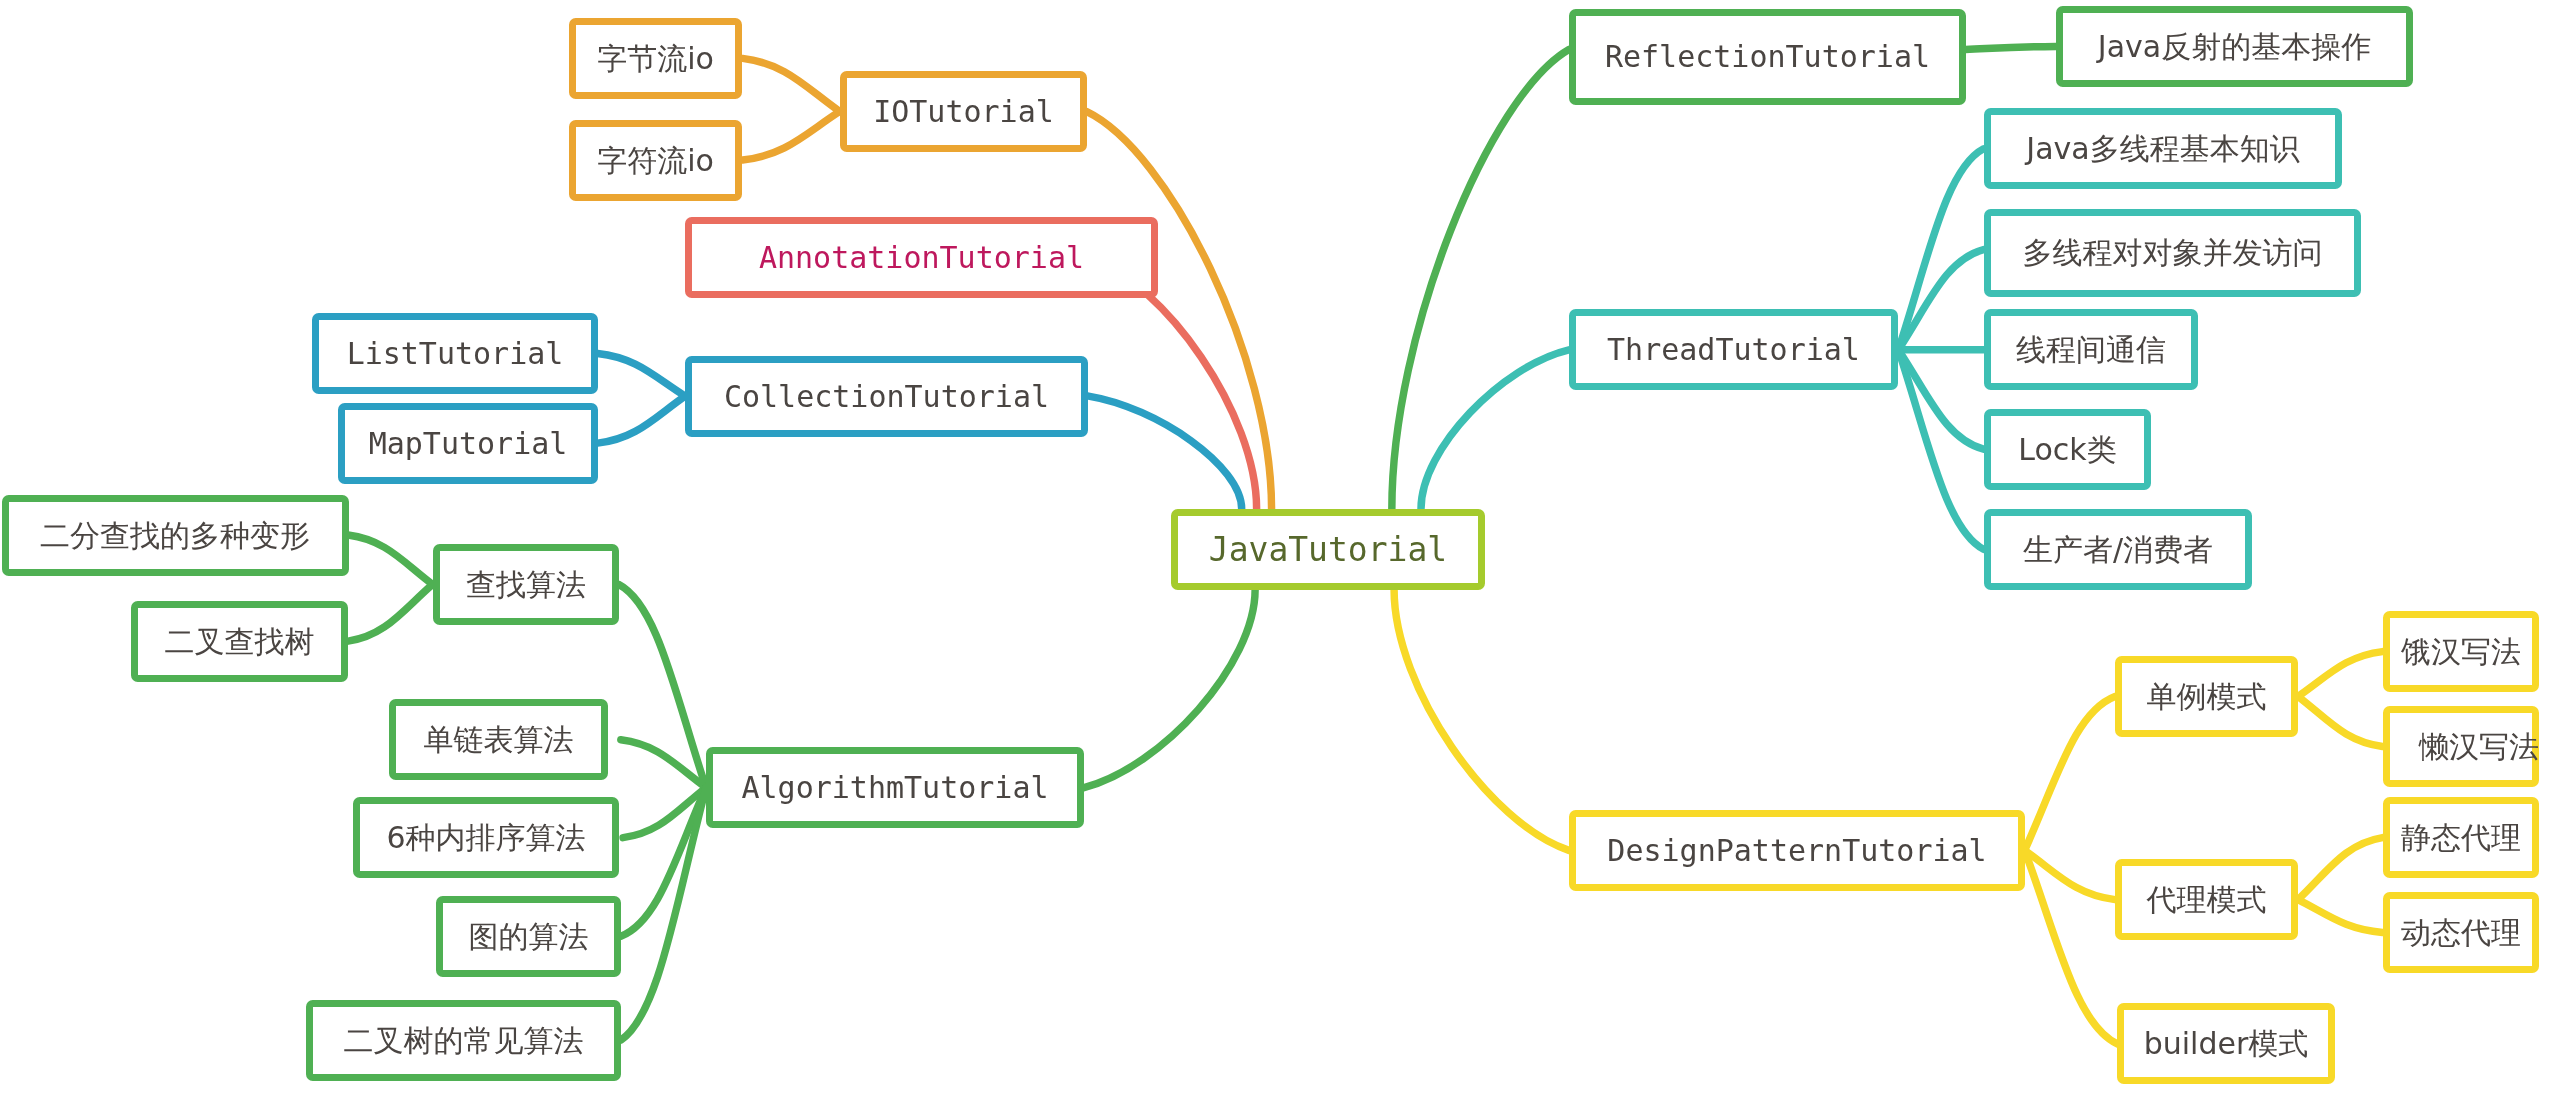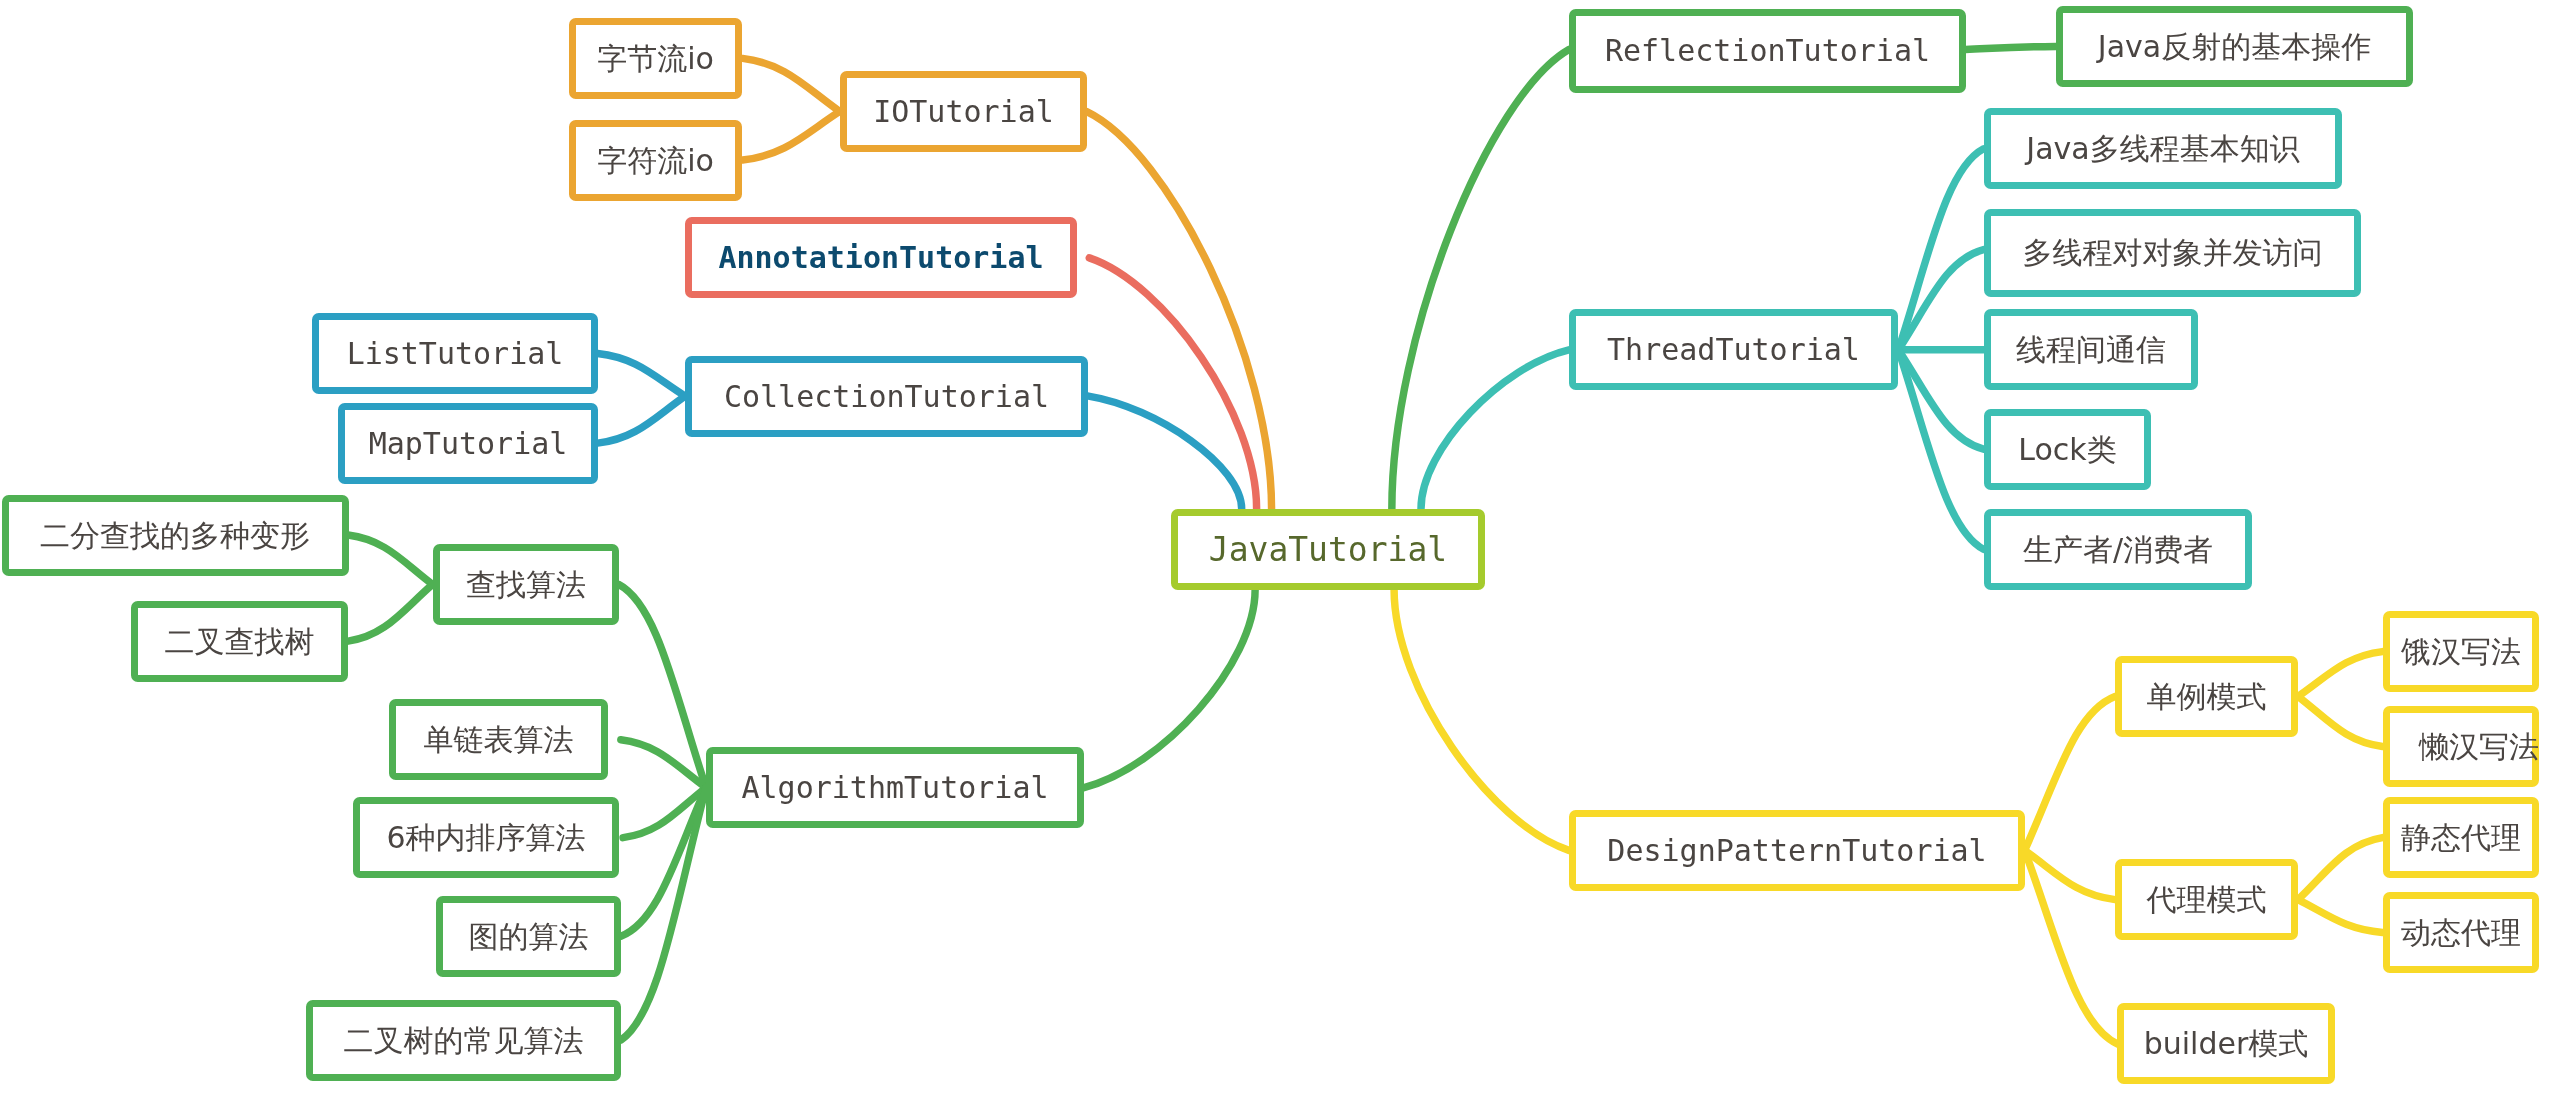--- a/index.html
+++ b/index.html
@@ -80,33 +80,33 @@
       <path d="M 3076 932 C 3115.55 905, 3138.15 878, 3189 872" fill="none" stroke="#f8d928" stroke-width="10" stroke-linecap="round"></path>
       <path d="M 3076 932 C 3115.55 962.15, 3138.15 992.3, 3189 999" fill="none" stroke="#f8d928" stroke-width="10" stroke-linecap="round"></path>
       <path d="M 3076 1204 C 3115.55 1166.65, 3138.15 1129.3, 3189 1121" fill="none" stroke="#f8d928" stroke-width="10" stroke-linecap="round"></path>
       <path d="M 3076 1204 C 3115.55 1223.8, 3138.15 1243.6, 3189 1248" fill="none" stroke="#f8d928" stroke-width="10" stroke-linecap="round"></path>
     </svg>
 
 <div class="mm-node mono" style="left: 1171px; top: 509px; width: 314px; height: 81px; border-color: rgb(165, 203, 45); color: rgb(87, 104, 44); font-size: 33px;">JavaTutorial</div>
     <div class="mm-node cjk" style="left: 569px; top: 18px; width: 173px; height: 81px; border-color: rgb(235, 165, 49);">字节流io</div>
     <div class="mm-node cjk" style="left: 569px; top: 120px; width: 173px; height: 81px; border-color: rgb(235, 165, 49);">字符流io</div>
     <div class="mm-node mono" style="left: 840px; top: 71px; width: 247px; height: 81px; border-color: rgb(235, 165, 49);">IOTutorial</div>
-    <div class="mm-node mono" style="left: 685px; top: 217px; width: 392px; height: 81px; border-color: rgb(234, 109, 95); color: #0c4a6e; font-weight: bold;">AnnotationTutorial</div>
+    <div class="mm-node mono" style="left: 685px; top: 217px; width: 473px; height: 81px; border-color: rgb(234, 109, 95); color: #be185d;">AnnotationTutorial</div>
     <div class="mm-node mono" style="left: 312px; top: 313px; width: 286px; height: 81px; border-color: rgb(43, 159, 195);">ListTutorial</div>
     <div class="mm-node mono" style="left: 338px; top: 403px; width: 260px; height: 81px; border-color: rgb(43, 159, 195);">MapTutorial</div>
     <div class="mm-node mono" style="left: 685px; top: 356px; width: 403px; height: 81px; border-color: rgb(43, 159, 195);">CollectionTutorial</div>
     <div class="mm-node cjk" style="left: 1.5px; top: 495px; width: 347px; height: 81px; border-color: rgb(79, 176, 83);">二分查找的多种变形</div>
     <div class="mm-node cjk" style="left: 131px; top: 601px; width: 217px; height: 81px; border-color: rgb(79, 176, 83);">二叉查找树</div>
     <div class="mm-node cjk" style="left: 433px; top: 544px; width: 186px; height: 81px; border-color: rgb(79, 176, 83);">查找算法</div>
     <div class="mm-node cjk" style="left: 389px; top: 699px; width: 219px; height: 81px; border-color: rgb(79, 176, 83);">单链表算法</div>
     <div class="mm-node cjk" style="left: 353px; top: 797px; width: 266px; height: 81px; border-color: rgb(79, 176, 83);">6种内排序算法</div>
     <div class="mm-node cjk" style="left: 436px; top: 896px; width: 185px; height: 81px; border-color: rgb(79, 176, 83);">图的算法</div>
     <div class="mm-node cjk" style="left: 306px; top: 1000px; width: 315px; height: 81px; border-color: rgb(79, 176, 83);">二叉树的常见算法</div>
     <div class="mm-node mono" style="left: 706px; top: 747px; width: 378px; height: 81px; border-color: rgb(79, 176, 83);">AlgorithmTutorial</div>
-    <div class="mm-node mono" style="left: 1569px; top: 9px; width: 397px; height: 84px; border-color: rgb(79, 176, 83);">ReflectionTutorial</div>
+    <div class="mm-node mono" style="left: 1569px; top: 9px; width: 397px; height: 96px; border-color: rgb(79, 176, 83);">ReflectionTutorial</div>
     <div class="mm-node cjk" style="left: 2056px; top: 6px; width: 357px; height: 81px; border-color: rgb(79, 176, 83);">Java反射的基本操作</div>
     <div class="mm-node mono" style="left: 1569px; top: 309px; width: 329px; height: 81px; border-color: rgb(61, 191, 179);">ThreadTutorial</div>
     <div class="mm-node cjk" style="left: 1984px; top: 108px; width: 358px; height: 81px; border-color: rgb(61, 191, 179);">Java多线程基本知识</div>
     <div class="mm-node cjk" style="left: 1984px; top: 209px; width: 377px; height: 88px; border-color: rgb(61, 191, 179);">多线程对对象并发访问</div>
     <div class="mm-node cjk" style="left: 1984px; top: 309px; width: 214px; height: 81px; border-color: rgb(61, 191, 179);">线程间通信</div>
     <div class="mm-node cjk" style="left: 1984px; top: 409px; width: 167px; height: 81px; border-color: rgb(61, 191, 179);">Lock类</div>
     <div class="mm-node cjk" style="left: 1984px; top: 509px; width: 268px; height: 81px; border-color: rgb(61, 191, 179);">生产者/消费者</div>
     <div class="mm-node mono" style="left: 1569px; top: 810px; width: 456px; height: 81px; border-color: rgb(248, 217, 40);">DesignPatternTutorial</div>
     <div class="mm-node cjk" style="left: 2115px; top: 656px; width: 183px; height: 81px; border-color: rgb(248, 217, 40);">单例模式</div>
     <div class="mm-node cjk" style="left: 2383px; top: 611px; width: 156px; height: 81px; border-color: rgb(248, 217, 40);">饿汉写法</div>

